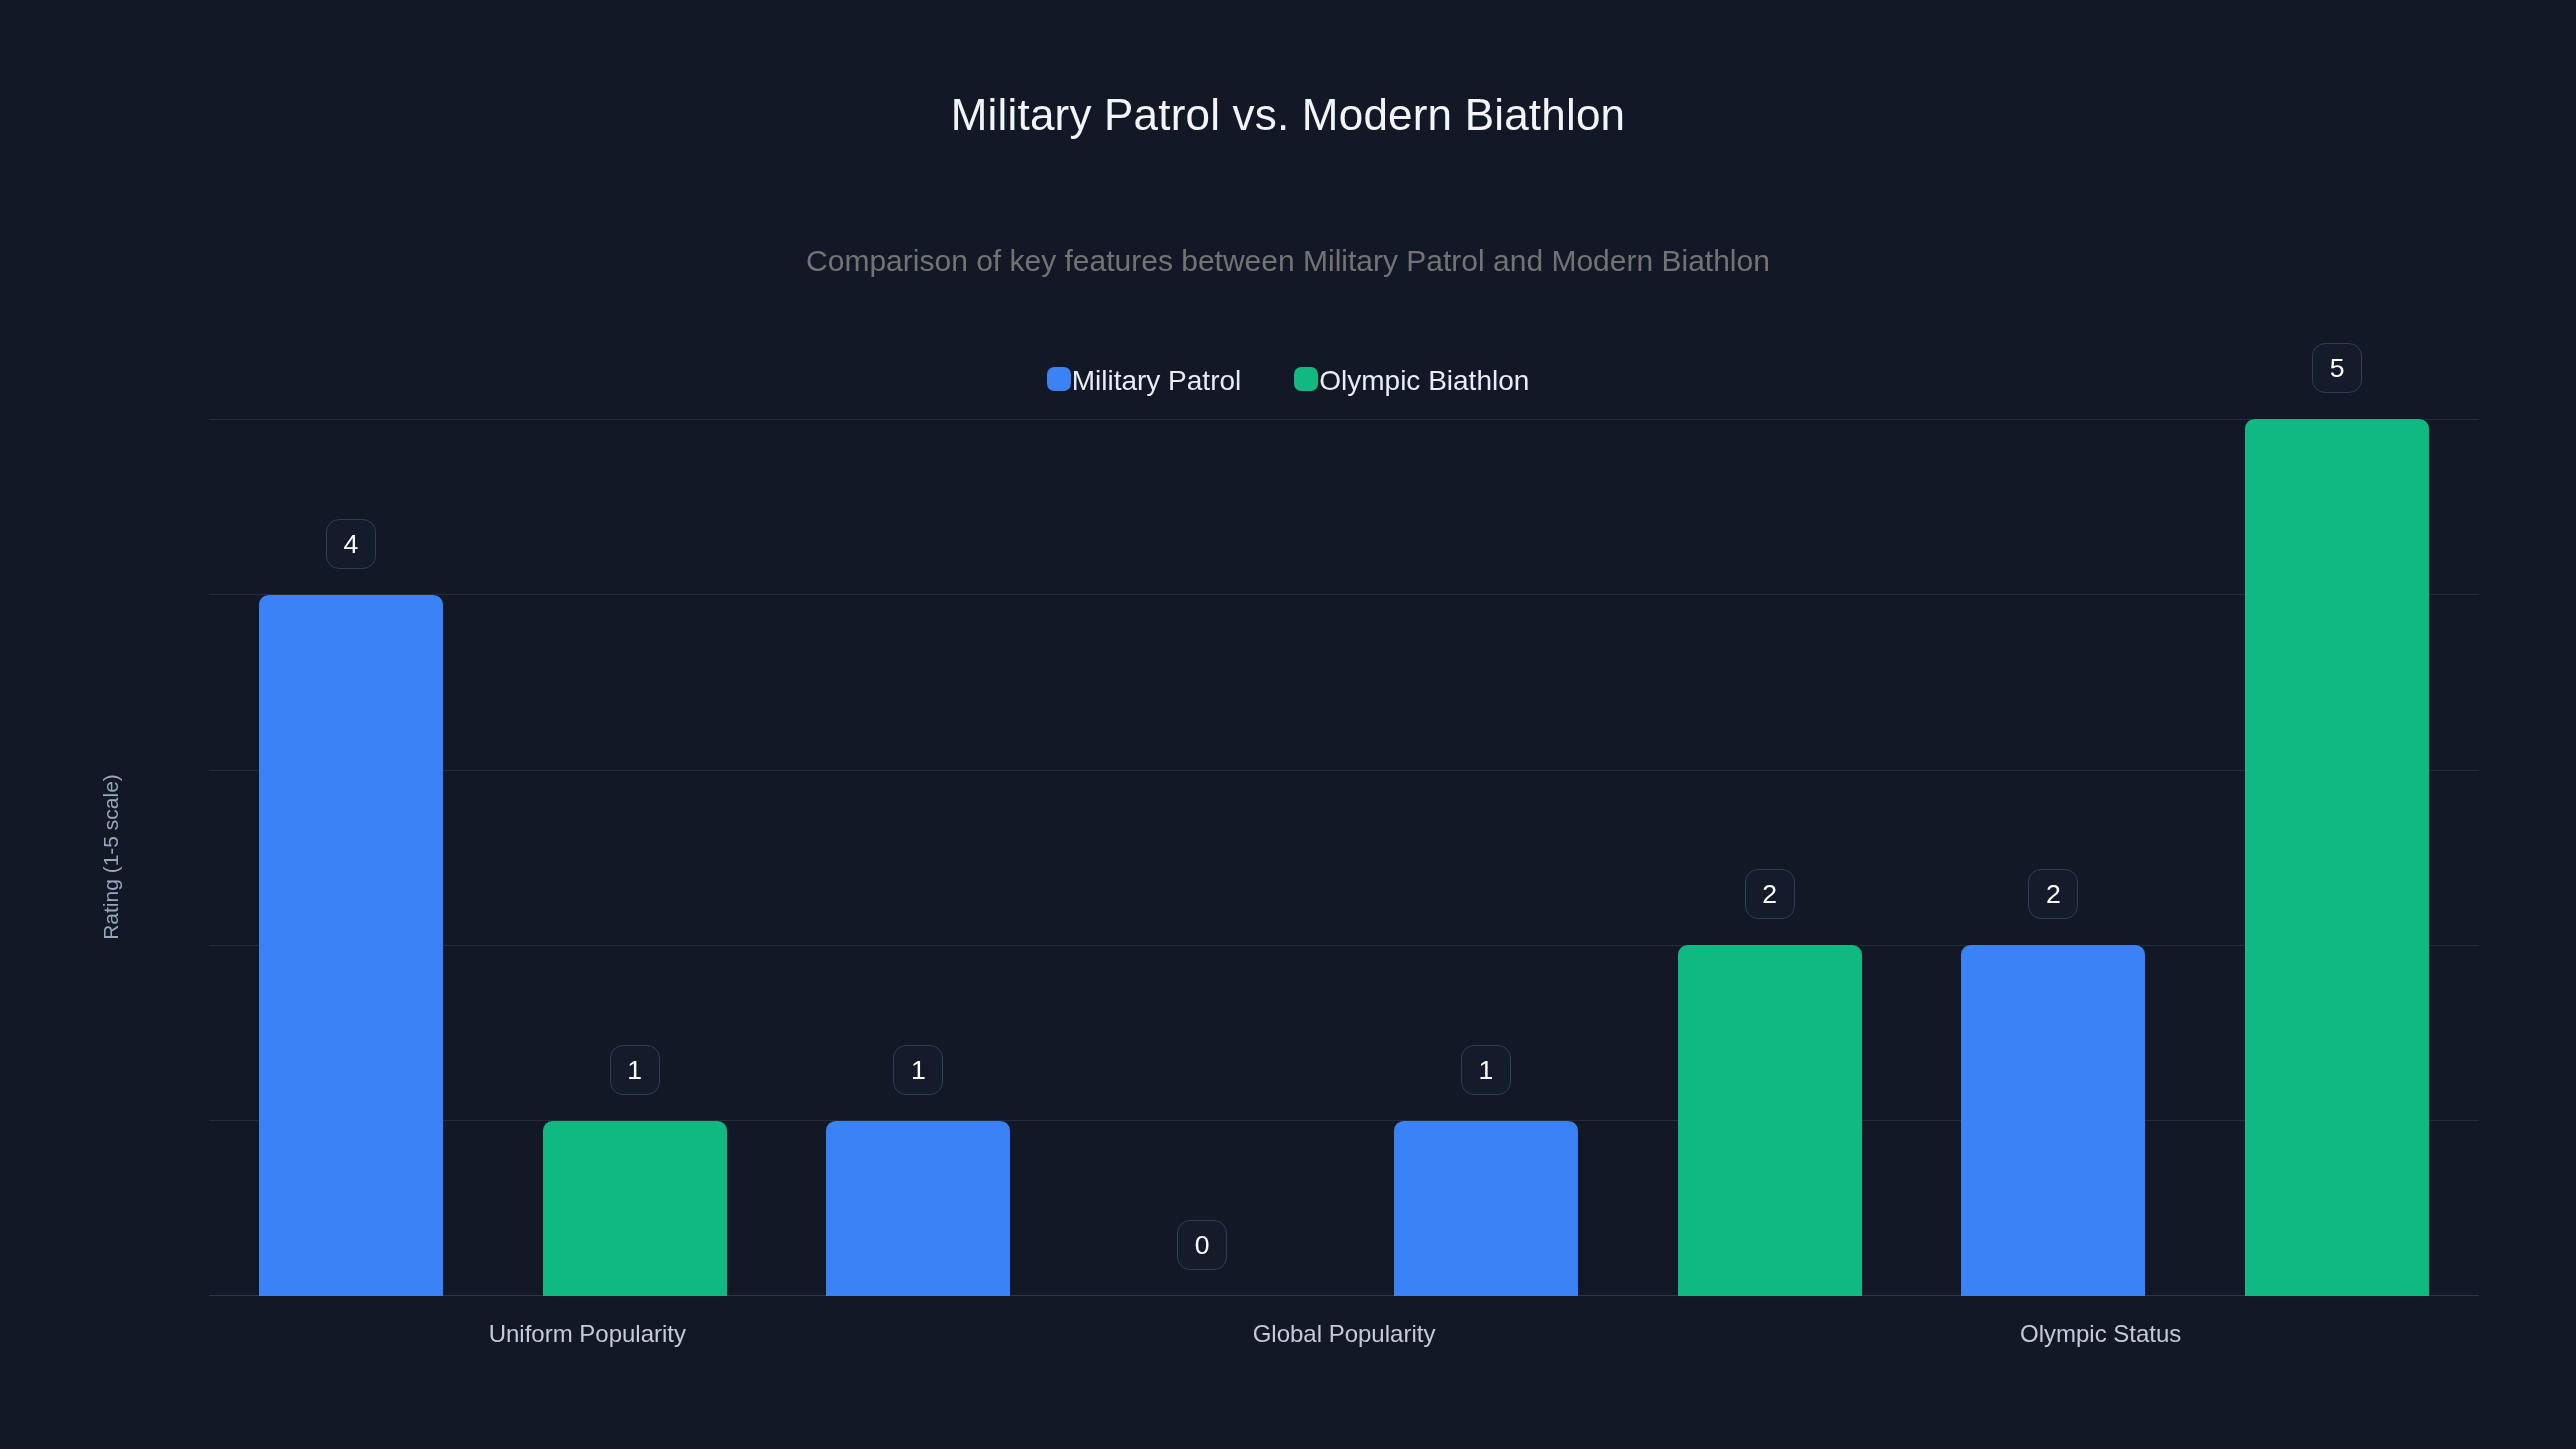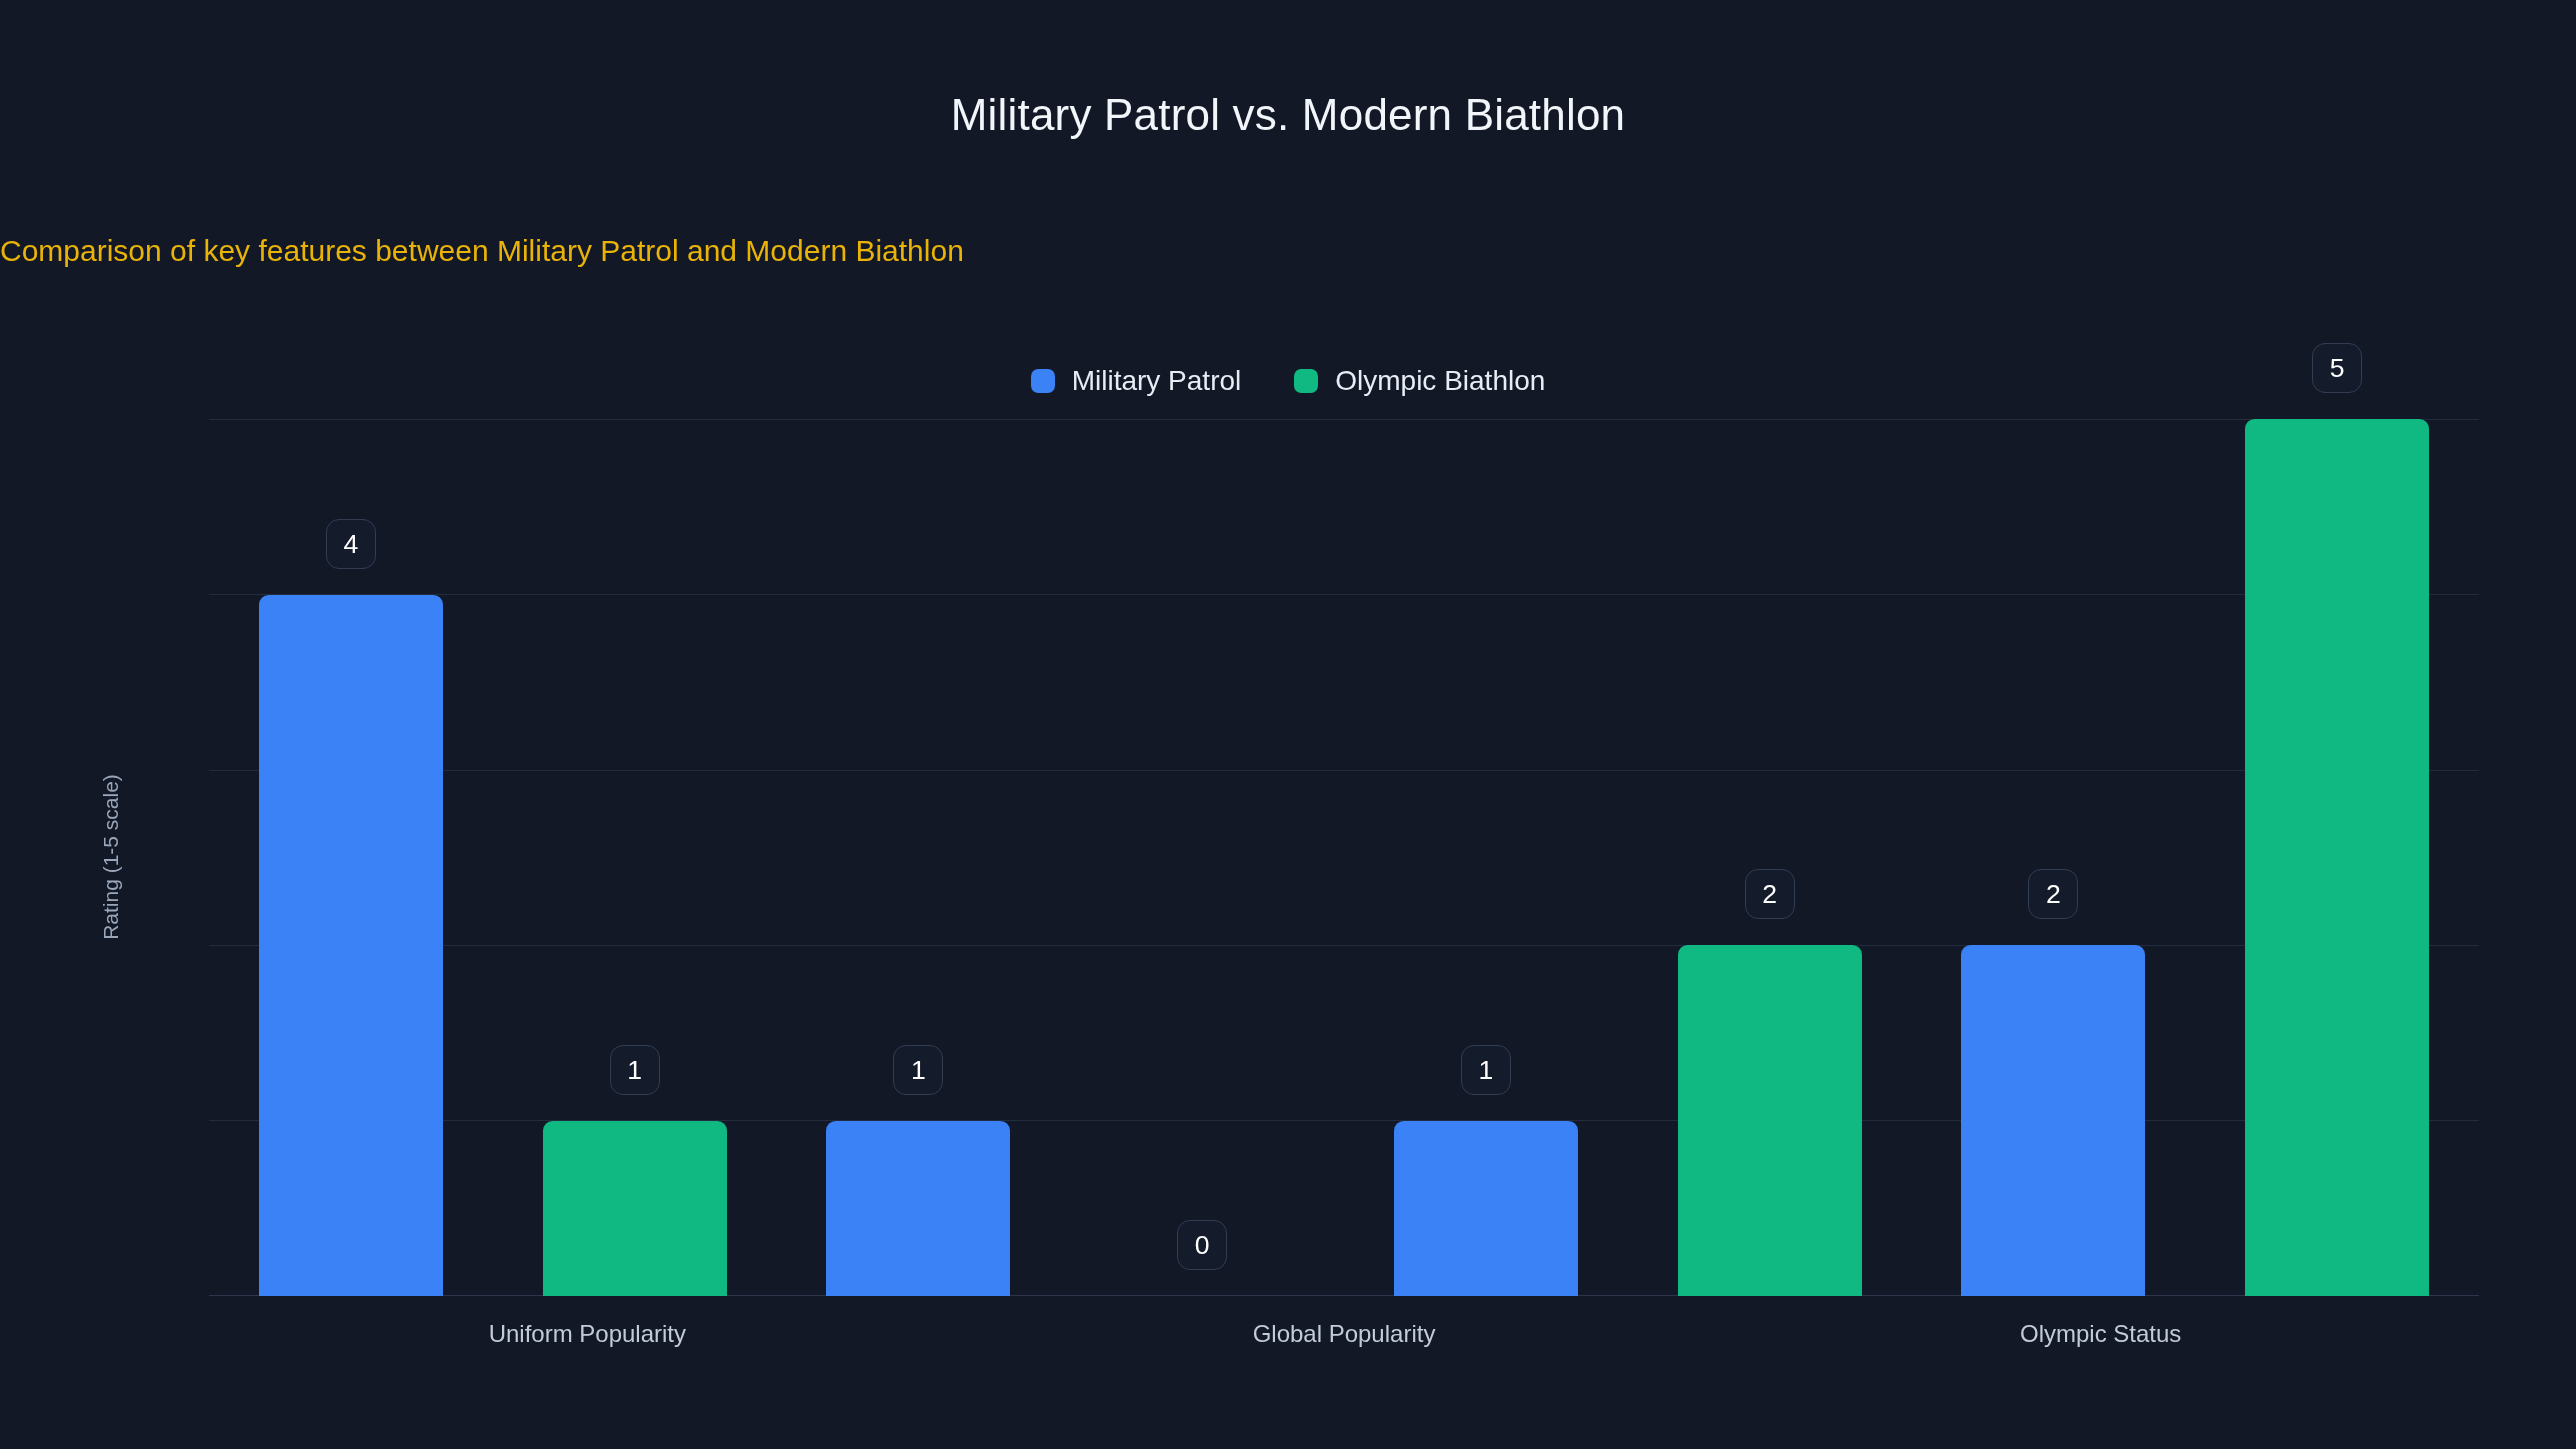--- a/index.html
+++ b/index.html
@@ -12,30 +12,31 @@
   .page { position:relative; width:2576px; height:1449px; background:#121826; }
 
   
   .chart-title {
     position:absolute; top:90px; left:0; width:2576px;
     text-align:center;
     font-size:44px; font-weight:400; color:#f2f5fa;
     letter-spacing:0.2px;
   }
   .chart-subtitle {
-    position:absolute; top:234px; left:0; width:2576px;
-    font-size:30px; font-weight:400; color:#eab308;
+    position:absolute; top:244px; left:0; width:2576px;
+    text-align:center;
+    font-size:30px; font-weight:400; color:#737373;
   }
 
   
   .legend {
     position:absolute; top:367px; left:0; width:2576px;
     display:flex; justify-content:center; align-items:center; gap:53px;
   }
-  .legend-item { display:flex; align-items:center; gap:17px; }
+  .legend-item { display:flex; align-items:flex-start; gap:1px; }
   .legend-swatch { width:24px; height:24px; border-radius:7.2px; display:block; }
   .legend-label { font-size:28px; color:#e8edf5; line-height:1; }
 
   
   .plot {
     position:absolute;
     left:209px; top:419px;
     width:2270px; height:877px;
   }
   .gridlines { position:absolute; inset:0; }

